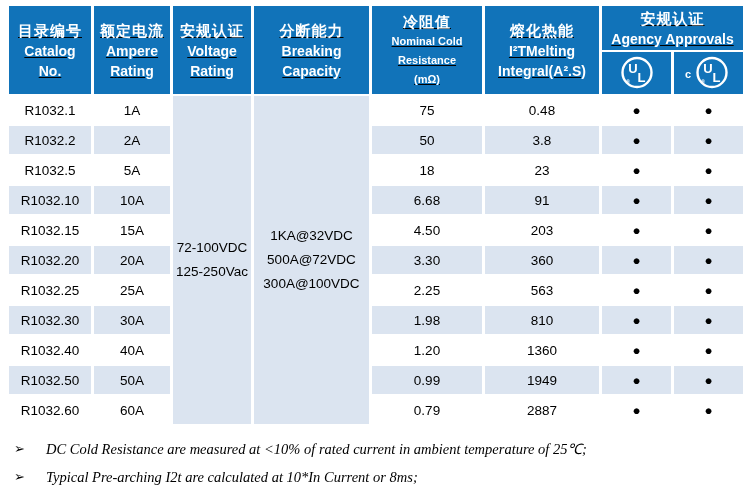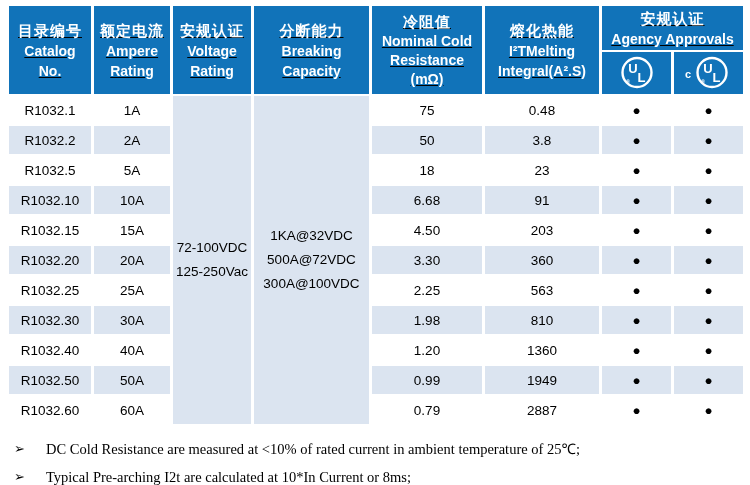--- a/index.html
+++ b/index.html
@@ -26,41 +26,41 @@
   }
   .spec thead th{
     background:#1173b9;
     color:#ffffff;
     font-weight:bold;
   }
   tr.hr1{height:46px;text-decoration:underline;}
   tr.hr2{height:44px;}
   .zh{display:block;font-size:15px;line-height:21px;letter-spacing:1px;}
   .en{display:block;font-size:14px;line-height:20px;}
-  .en-sm{display:block;font-size:14px;line-height:19px;}
+  .en-sm{display:block;font-size:11px;line-height:19px;}
 
   .spec tbody tr{height:30px;}
   .spec tbody td{font-size:13.5px;color:#000;background:#ffffff;}
   .spec tbody tr:nth-child(even) td{background:#dbe4f0;}
   .spec tbody td.merged{
     background:#dbe4f0 !important;
     font-size:13.5px;line-height:24px;color:#000;
   }
   td.dotcell{font-size:13px;color:#000;}
 
   .ul-svg{display:block;margin:0 auto;}
 
   .notes{margin-top:9px;font-family:"Liberation Serif", serif;font-size:14.5px;color:#000;}
   .note{display:flex;align-items:flex-start;padding:4px 0 4px 8px;line-height:20px;}
   .note .bullet{
     width:32px;flex:0 0 32px;
     font-family:"DejaVu Sans", sans-serif;
     font-size:13px;line-height:20px;color:#000;
   }
-  .note .txt{flex:1;}
+  .note .txt{flex:1;font-style:italic;}
 </style>
 </head>
 <body>
 
 <div class="wrap">
   <table class="spec">
     <colgroup>
       <col style="width:85px">
         <col style="width:79px">
         <col style="width:81px">

